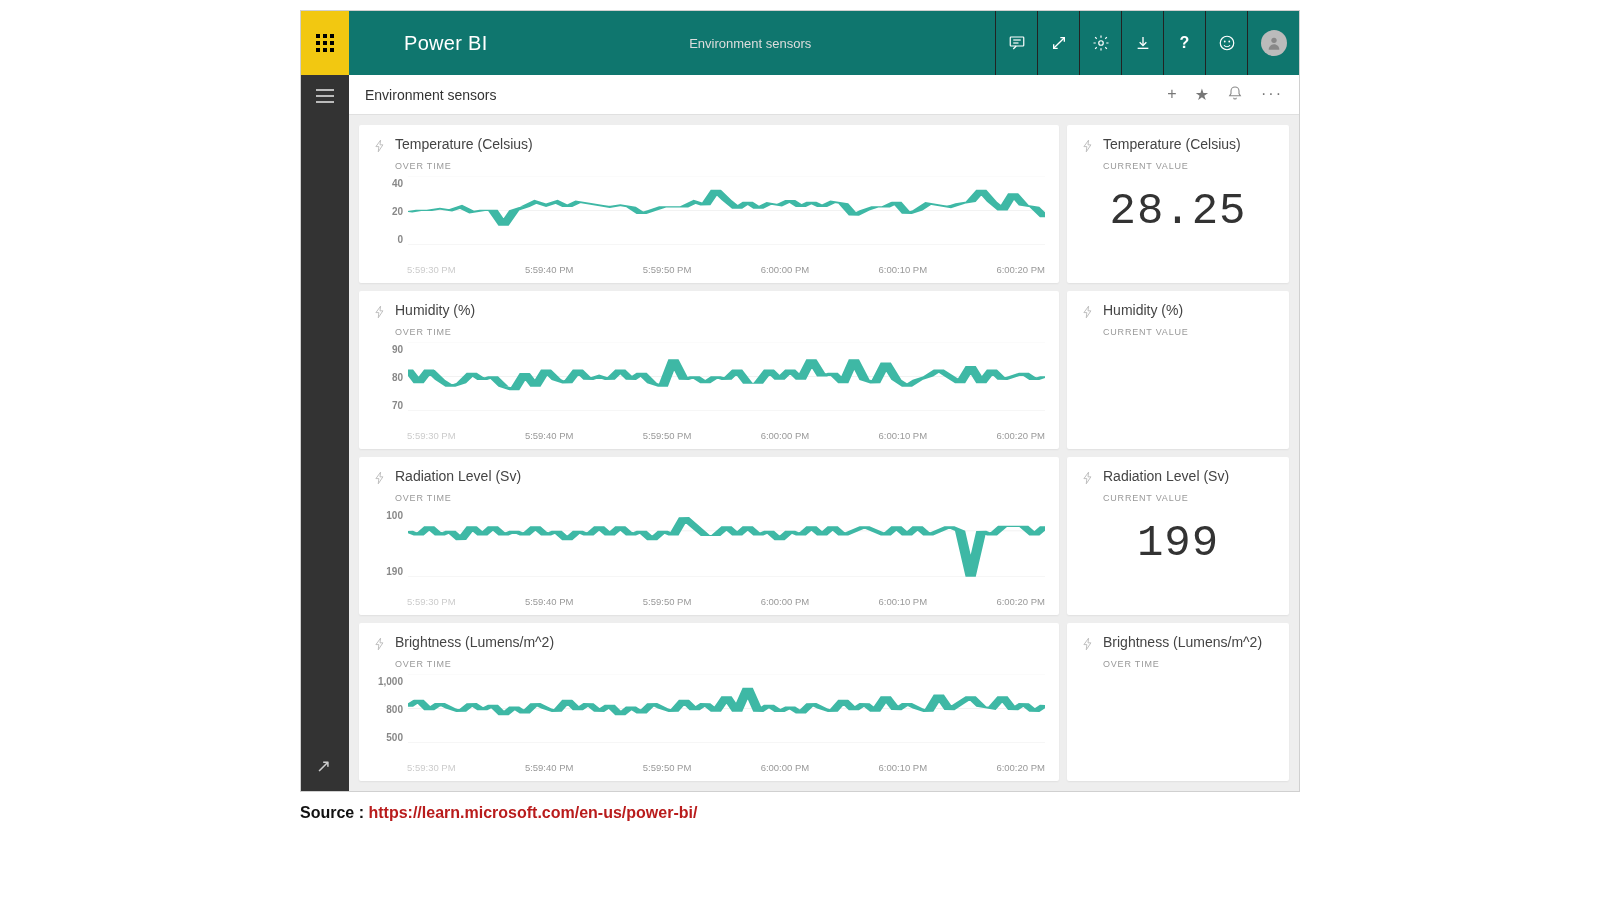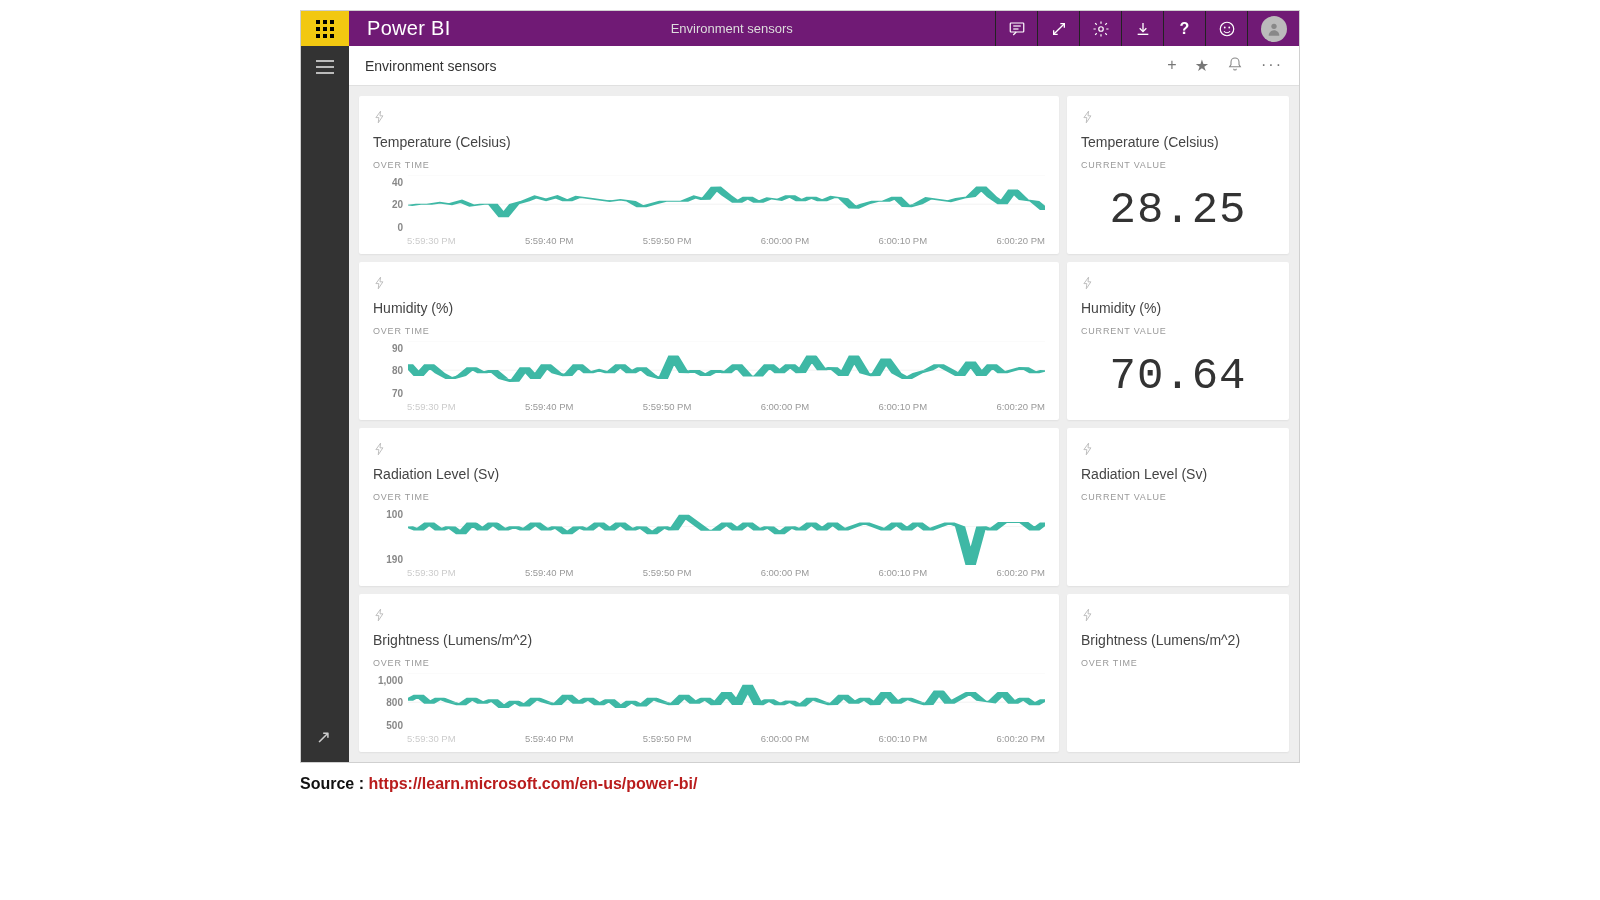--- a/index.html
+++ b/index.html
@@ -13,25 +13,26 @@
     align-items: center;
   }
   .outer {
     width: 1000px;
     margin-top: 10px;
     border: 1px solid #d0d0d0;
     background: #fff;
   }
   
   .topbar {
-    height: 35px;
+    height: 64px;
     display: flex;
     align-items: stretch;
-    background: #701a75;
+    background: #0f766e;
     color: #fff;
+    gap: 37px;
   }
   .appgrid {
     width: 48px;
     background: #f2c811;
     display: flex;
     align-items: center;
     justify-content: center;
     color: #000;
   }
   .appgrid .grid9 {
@@ -126,21 +127,21 @@
   .tile {
     background:#fff;
     border-radius:2px;
     box-shadow: 0 1px 2px rgba(0,0,0,.06);
     padding: 12px 14px 8px 14px;
     display:flex;
     flex-direction:column;
   }
   .tile.chart { flex: 1 1 auto; }
   .tile.kpi   { width: 222px; flex: 0 0 222px; }
-  .thead { display:flex; align-items:flex-start; gap:8px; line-height:1.1; margin-bottom:4px;flex-direction:column;}
+  .thead { display:flex; align-items:flex-start; gap:8px; line-height:1.1; margin-bottom:4px;}
   .bolt { color:#aaa; font-size:14px; margin-top:2px; }
   .ttitle { font-size:14px; color:#444; }
   .tsub   { font-size:9px; color:#999; letter-spacing:.8px; text-transform:uppercase; margin-top:10px;}
   .kpi-value {
     flex:1;
     display:flex;
     align-items:flex-start;
     justify-content:center;
     padding-top:10px;
     font-family:Liberation Mono, monospace;
@@ -174,21 +175,21 @@
     border-left:1px solid rgba(0,0,0,0);
   }
   .plotarea svg { position:absolute; inset:0; width:100%; height:100%; }
   .gridline { stroke:#eee; stroke-width:1; }
   .series   { fill:none; stroke:#3eb8a5; stroke-width:1.6; }
   .xaxis {
     display:flex;
     justify-content:space-between;
     font-size:9.5px;
     color:#999;
-    margin-top:2px;
+    margin-top:19px;
     padding-left:34px;
   }
   .xaxis span:first-child { color:#ccc; }
   .source {
     margin: 12px 0 0 0;
     font-size: 16px;
     font-weight: 700;
     width:1000px;
     text-align:left;
     color:#111;
@@ -382,23 +383,20 @@
             <div class="tile kpi">
     <div class="thead">
       <span class="bolt"><svg width="14" height="14" viewBox="0 0 24 24" fill="none" stroke="#bbb" stroke-width="1.6">
                     <path d="M13 2L5 13h5l-1 9 8-12h-5l1-8z"></path>
                   </svg></span>
       <div>
         <div class="ttitle">Humidity (%)</div>
         <div class="tsub">CURRENT VALUE</div>
       </div>
     </div>
-    <div class="kpi-value">
-                <span>70.64</span>
-              </div>
   </div>
           </div>
           <div class="row">
             <div class="tile chart" style="position: relative;">
     <div class="thead">
       <span class="bolt"><svg width="14" height="14" viewBox="0 0 24 24" fill="none" stroke="#bbb" stroke-width="1.6">
                     <path d="M13 2L5 13h5l-1 9 8-12h-5l1-8z"></path>
                   </svg></span>
       <div>
         <div class="ttitle">Radiation Level (Sv)</div>
@@ -430,20 +428,23 @@
             <div class="tile kpi">
     <div class="thead">
       <span class="bolt"><svg width="14" height="14" viewBox="0 0 24 24" fill="none" stroke="#bbb" stroke-width="1.6">
                     <path d="M13 2L5 13h5l-1 9 8-12h-5l1-8z"></path>
                   </svg></span>
       <div>
         <div class="ttitle">Radiation Level (Sv)</div>
         <div class="tsub">CURRENT VALUE</div>
       </div>
     </div>
+    <div class="kpi-value">
+                <span>199</span>
+              </div>
   </div>
           </div>
           <div class="row">
             <div class="tile chart" style="position: relative;">
     <div class="thead">
       <span class="bolt"><svg width="14" height="14" viewBox="0 0 24 24" fill="none" stroke="#bbb" stroke-width="1.6">
                     <path d="M13 2L5 13h5l-1 9 8-12h-5l1-8z"></path>
                   </svg></span>
       <div>
         <div class="ttitle">Brightness (Lumens/m^2)</div>

